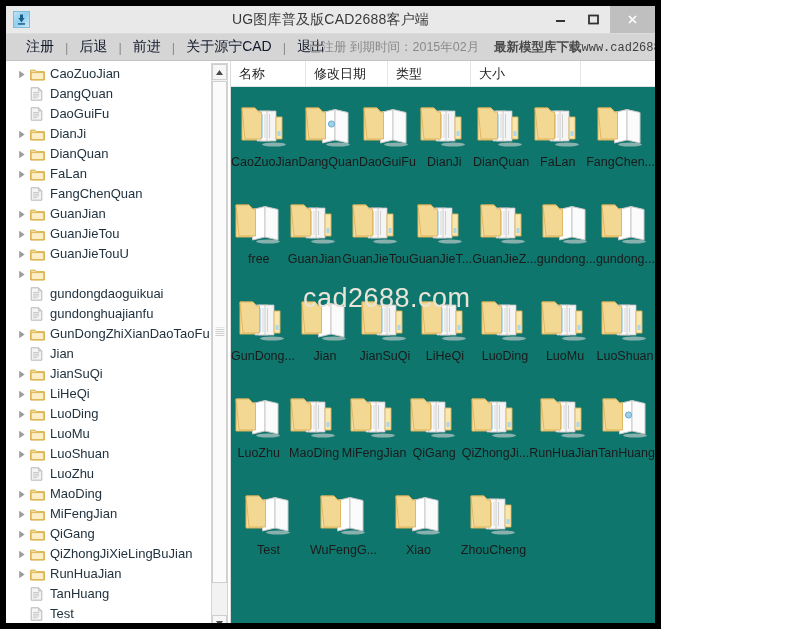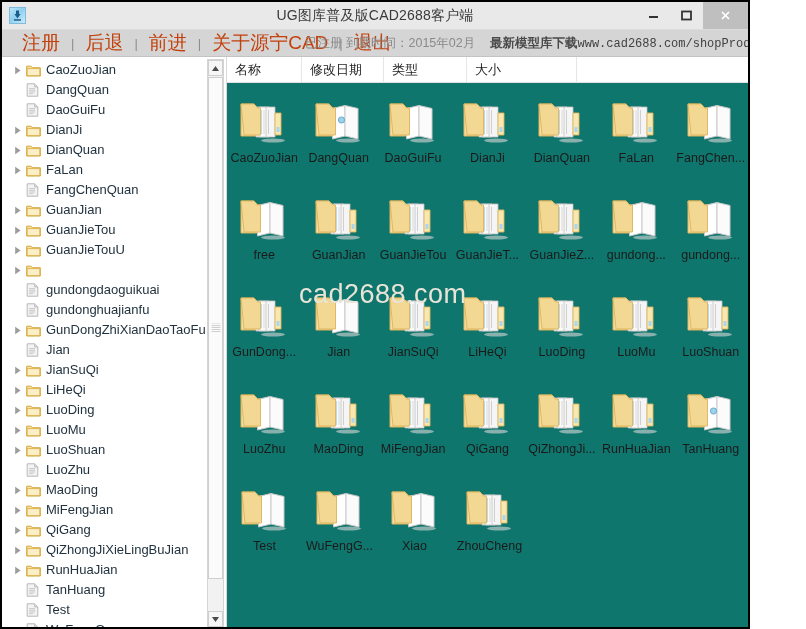--- a/index.html
+++ b/index.html
@@ -6,25 +6,25 @@
     margin: 0;
     padding: 0;
     background: #ffffff;
   }
   body {
     font-family: "Liberation Sans", "DejaVu Sans", sans-serif;
     -webkit-font-smoothing: antialiased;
   }
   #app {
     position: relative;
-    width: 750px;
+    width: 661px;
     height: 629px;
     overflow: hidden;
     background: #ffffff;
-    border: 2px solid #000000;
+    border: 6px solid #000000;
     box-sizing: border-box;
   }
 
   
   .titlebar {
     position: relative;
     height: 28px;
     background: #e9e9e9;
     border-bottom: 1px solid #dcdcdc;
     box-sizing: border-box;
@@ -80,22 +80,22 @@
     display: flex;
     align-items: center;
   }
   .menu-items {
     display: flex;
     align-items: center;
     padding-left: 18px;
     flex: 0 0 auto;
   }
   .menu-item {
-    font-size: 19px;
-    color: #c2410c;
+    font-size: 14px;
+    color: #0f172a;
     padding: 0 2px;
     cursor: default;
     white-space: nowrap;
   }
   .menu-sep {
     color: #8d8d8d;
     font-size: 13px;
     padding: 0 9px;
   }
   .status-wrap {

